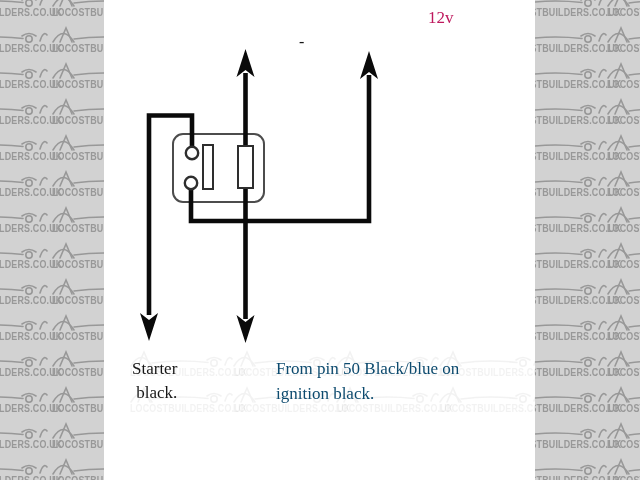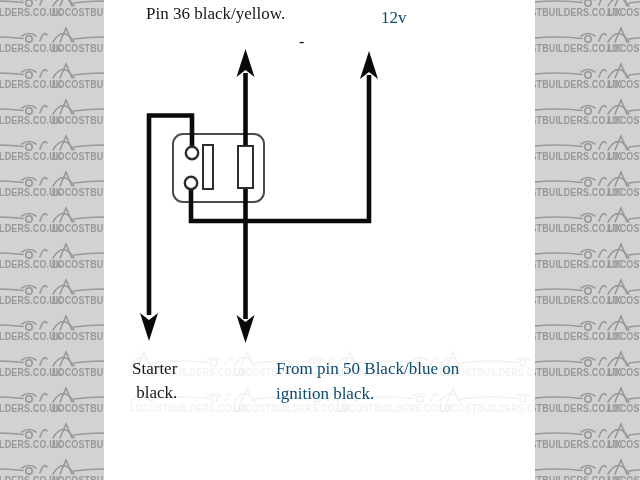--- a/index.html
+++ b/index.html
@@ -442,22 +442,21 @@
       <polygon points="265,51 256,79 265,72 274,79" class="fill-wire" fill="#0a0a0a"></polygon>
       <polygon points="45,341 36,313 45,320 54,313" class="fill-wire" fill="#0a0a0a"></polygon>
       <polygon points="141.5,343 132.5,315 141.5,322 150.5,315" class="fill-wire" fill="#0a0a0a"></polygon>
 
       <rect x="99" y="145" width="10" height="44" fill="#ffffff" stroke-width="2" class="stroke-comp" stroke="#2e2e2e"></rect>
       <rect x="134" y="146" width="15" height="42" fill="#ffffff" stroke-width="2" class="stroke-comp" stroke="#2e2e2e"></rect>
       <circle cx="88" cy="153" r="6.2" fill="#ffffff" stroke-width="2.4" class="stroke-comp" stroke="#2e2e2e"></circle>
       <circle cx="87" cy="183" r="6.2" fill="#ffffff" stroke-width="2.4" class="stroke-comp" stroke="#2e2e2e"></circle>
     </svg>
 
-    <div class="lbl pin36" style="color: rgb(22, 22, 22);">Pin 36 black/yellow.</div>
-    <div class="lbl v12" style="color: #0c4a6e;">12v</div>
+    <div class="lbl v12" style="color: #be185d; margin-left: 47px;">12v</div>
     <div class="lbl dash" style="color: rgb(22, 22, 22);">-</div>
 
     <div class="lbl starter" style="color: rgb(22, 22, 22);">
       <div>Starter</div>
       <div>black.</div>
     </div>
 
     <div class="lbl pin50" style="color: #0c4a6e; margin-left: 30px;">
       <div>From pin 50 Black/blue on</div>
       <div>ignition black.</div>

